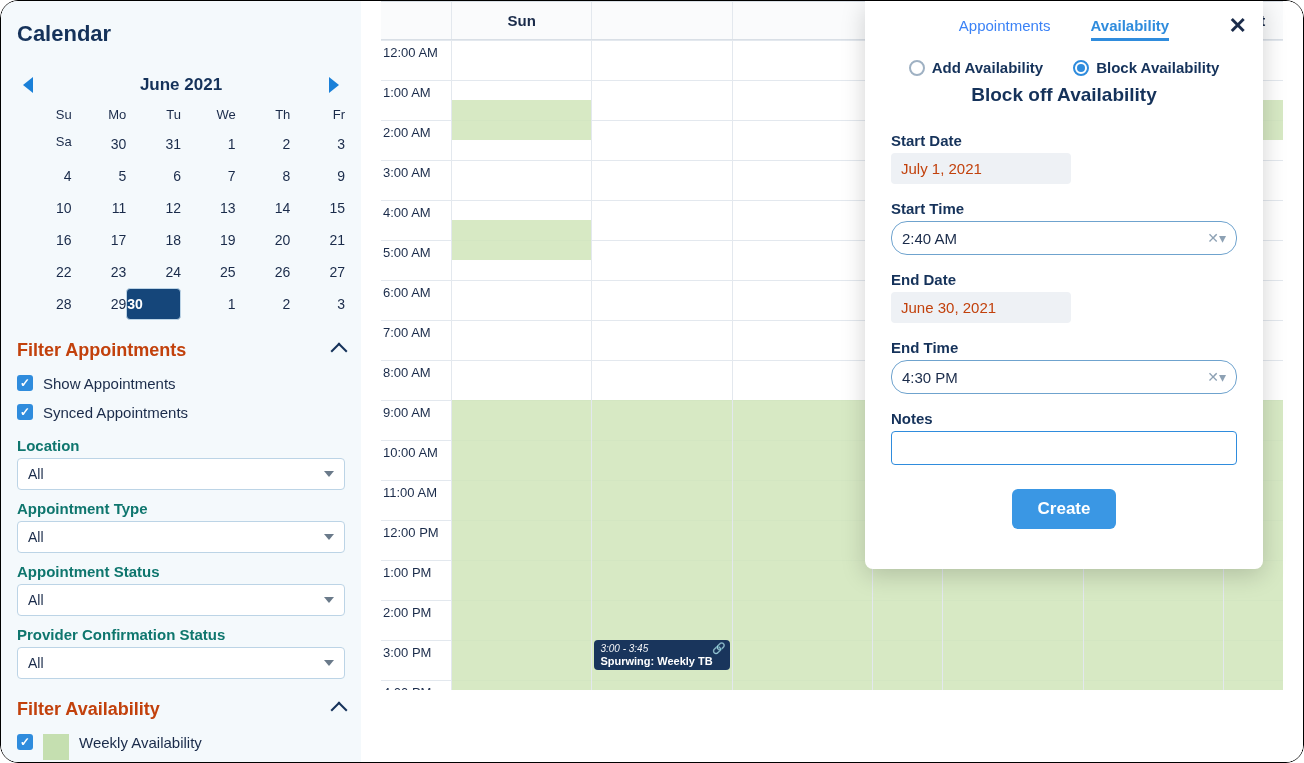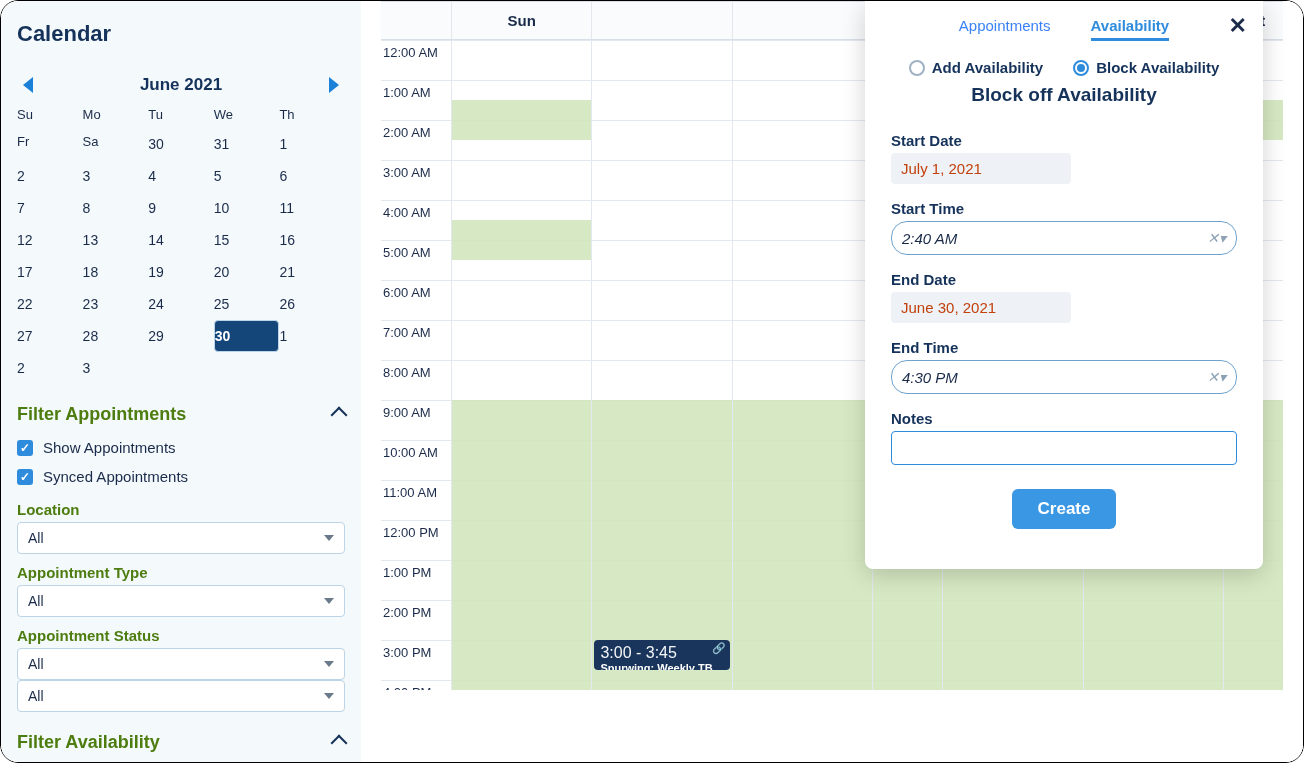--- a/index.html
+++ b/index.html
@@ -6,32 +6,32 @@
 body { font-family: -apple-system, "Segoe UI", Helvetica, Arial, sans-serif; font-size: 14px; color: #1a2b4a; background: #fff; width: 1304px; height: 763px; overflow: hidden; position: relative; border-radius: 18px; }
 .app { display: flex; height: 100%; border: 1px solid #000; border-radius: 18px; overflow: hidden; }
 .sidebar { width: 360px; background: #f4f9fc; padding: 20px 16px; overflow-y: auto; flex-shrink: 0; }
 .sidebar h1 { font-size: 22px; font-weight: 700; color: #15325a; margin-bottom: 28px; }
 .minical {}
 .minical-header { display: flex; align-items: center; justify-content: space-between; padding: 0 6px; margin-bottom: 6px; }
 .minical-header .navbtn { width: 0; height: 0; cursor: pointer; }
 .navbtn.left { border-top: 8px solid transparent; border-bottom: 8px solid transparent; border-right: 10px solid #1a80d8; }
 .navbtn.right { border-top: 8px solid transparent; border-bottom: 8px solid transparent; border-left: 10px solid #1a80d8; }
 .minical-title { font-size: 17px; font-weight: 700; color: #15325a; }
-.minical-grid { display: grid; grid-template-columns: repeat(5, 1fr); text-align: left; }
+.minical-grid { display: grid; grid-template-columns: repeat(6, 1fr); text-align: right; }
 .minical-grid .dow { font-size: 13px; color: #1a2b4a; padding: 6px 0; }
 .minical-grid .day { font-size: 14px; color: #1a2b4a; padding: 8px 0; cursor: pointer; border-radius: 4px; }
 .minical-grid .day.sel { background: #15467a; color: #fff; font-weight: 700; }
 .section-head { display: flex; justify-content: space-between; align-items: center; cursor: pointer; margin-top: 20px; margin-bottom: 8px; }
-.section-head h2 { font-size: 18px; font-weight: 700; color: #4d7c0f; }
+.section-head h2 { font-size: 18px; font-weight: 700; color: #c2410c; }
 .chev { width: 12px; height: 12px; border-right: 2px solid #15325a; border-top: 2px solid #15325a; transform: rotate(-45deg); }
-.cb-row { display: flex; align-items: flex-end; gap: 10px; padding: 6px 0; }
+.cb-row { display: flex; align-items: flex-start; gap: 10px; padding: 6px 0; }
 .cb { width: 16px; height: 16px; background: #2f8cdd; border-radius: 3px; display: flex; align-items: center; justify-content: center; color: #fff; font-size: 12px; font-weight: 700; flex-shrink: 0; }
 .cb::after { content: "✓"; }
 .lbl { font-size: 15px; color: #1a2b4a; }
-.field-label { font-size: 15px; font-weight: 700; color: #4d7c0f; margin-top: 10px; margin-bottom: 4px; }
+.field-label { font-size: 15px; font-weight: 700; color: #0f766e; margin-top: 10px; margin-bottom: 4px; }
 .sel { width: 100%; height: 32px; background: #fff; border: 1px solid #bcd4e6; border-radius: 4px; display: flex; align-items: center; justify-content: space-between; padding: 0 10px; font-size: 14px; cursor: pointer; }
 .sel .dd { width: 0; height: 0; border-left: 5px solid transparent; border-right: 5px solid transparent; border-top: 6px solid #6a7a8a; }
 .swatch { width: 26px; height: 26px; background: #c5dfb0; display: inline-block; vertical-align: middle; flex-shrink: 0; }
 .swatch.wavy { position: relative; overflow: hidden; }
 .swatch.wavy::before { content: ""; position: absolute; inset: 0; background: repeating-linear-gradient(0deg, transparent 0 4px, rgba(255,255,255,0.6) 4px 6px); }
 
 .main { flex: 1; position: relative; background: #fff; overflow: hidden; }
 .topbar { display: flex; align-items: center; justify-content: space-between; padding: 16px 20px 10px; }
 .view-tabs { display: flex; border: 1px solid #c0c6d0; border-radius: 6px; overflow: hidden; }
 .view-tabs .tab { padding: 8px 18px; font-size: 15px; cursor: pointer; background: #fff; color: #333; border-right: 1px solid #c0c6d0; }
@@ -45,39 +45,39 @@
 .weekhdr .dayhdr { flex: 1; text-align: center; font-size: 15px; font-weight: 600; color: #1a2b4a; padding: 10px 0; border-left: 1px solid #e3e8ee; }
 
 .grid { position: relative; margin: 0 20px; height: 650px; overflow: hidden; }
 .timecol { position: absolute; left: 0; top: 0; width: 70px; }
 .timecol .slot { height: 40px; font-size: 13px; color: #1a2b4a; padding-left: 2px; padding-top: 4px; border-top: 1px solid #e3e8ee; }
 .gridbody { position: absolute; left: 70px; right: 0; top: 0; bottom: 0; display: flex; }
 .gridbody .col { flex: 1; border-left: 1px solid #e3e8ee; position: relative; }
 .gridbody .col .cell { height: 40px; border-top: 1px solid #e3e8ee; }
 .avail { position: absolute; left: 0; right: 0; background: #d0e5ba; opacity: 0.85; }
 .event { position: absolute; background: #19355c; color: #fff; font-size: 11px; border-radius: 4px; padding: 3px 6px; line-height: 1.2; overflow: hidden; }
-.event .etime { font-size: 16px; opacity: 0.95; }
+.event .etime { font-size: 10px; opacity: 0.95; font-style: italic; }
 .event .etitle { font-weight: 600; }
 .event .link-icon { position: absolute; top: 2px; right: 4px; font-size: 11px; }
 
 .modal { position: absolute; top: 0; left: 504px; width: 398px; background: #fff; box-shadow: 0 6px 24px rgba(0,0,0,0.18); border-radius: 0 0 8px 8px; z-index: 50; padding: 10px 0 40px; }
 .modal .close { position: absolute; top: 12px; right: 16px; font-size: 22px; cursor: pointer; color: #1a2b4a; font-weight: 700; }
 .modal-tabs { display: flex; justify-content: center; gap: 40px; padding: 6px 0 4px; }
 .modal-tabs .mtab { font-size: 15px; cursor: pointer; padding-bottom: 4px; color: #3b82f6; }
 .modal-tabs .mtab.active { color: #2f8cdd; font-weight: 600; border-bottom: 3px solid #2f8cdd; }
 .radio-row { display: flex; justify-content: center; gap: 30px; padding: 14px 0 4px; }
 .radio-row label { display: flex; align-items: center; gap: 7px; font-size: 15px; font-weight: 700; color: #15325a; cursor: pointer; }
 .radio { width: 16px; height: 16px; border-radius: 50%; border: 2px solid #9fb1c3; display: flex; align-items: center; justify-content: center; }
 .radio.checked { border-color: #2f8cdd; }
 .radio.checked::after { content: ""; width: 8px; height: 8px; border-radius: 50%; background: #2f8cdd; }
 .modal h3 { text-align: center; font-size: 19px; font-weight: 800; color: #15325a; margin-top: 4px; }
 .form { padding: 10px 26px 0; }
 .form .flabel { font-size: 15px; font-weight: 700; color: #15325a; margin-top: 16px; margin-bottom: 4px; }
 .form .datebox { background: #eef1f5; border-radius: 4px; padding: 7px 10px; width: 180px; font-size: 15px; color: #c2410c; }
-.form .selbox { width: 100%; height: 34px; border: 1px solid #6fa3ce; border-radius: 16px; padding: 0 10px; display: flex; align-items: center; justify-content: space-between; font-size: 15px; cursor: pointer; font-style: italic; }
+.form .selbox { width: 100%; height: 34px; border: 1px solid #6fa3ce; border-radius: 16px; padding: 0 10px; display: flex; align-items: center; justify-content: space-between; font-size: 15px; cursor: pointer; }
 .form .selbox .clr { color: #8da1b4; font-size: 14px; display: flex; gap: 2px; align-items: center; }
 .form .txt { width: 100%; height: 34px; border: 1px solid #2f8cdd; border-radius: 4px; padding: 0 10px; font-size: 15px; }
 .create-btn { display: block; margin: 24px auto 0; background: #3a97e4; color: #fff; font-size: 17px; font-weight: 600; border: none; border-radius: 6px; padding: 10px 26px; cursor: pointer; }
 </style>
 </head>
 <body>
 
 <div class="app">
 
   <aside class="sidebar">
@@ -159,20 +159,21 @@
       <span>All</span>
       <span class="dd"></span>
     </div>
 
     <div class="field-label">Appointment Status</div>
     <div class="sel">
       <span>All</span>
       <span class="dd"></span>
     </div>
 
+    <div class="field-label">Provider Confirmation Status</div>
     <div class="sel">
       <span>All</span>
       <span class="dd"></span>
     </div>
 
     <div class="section-head">
       <h2>Filter Availability</h2>
       <div class="chev"></div>
     </div>
     <div class="cb-row">

